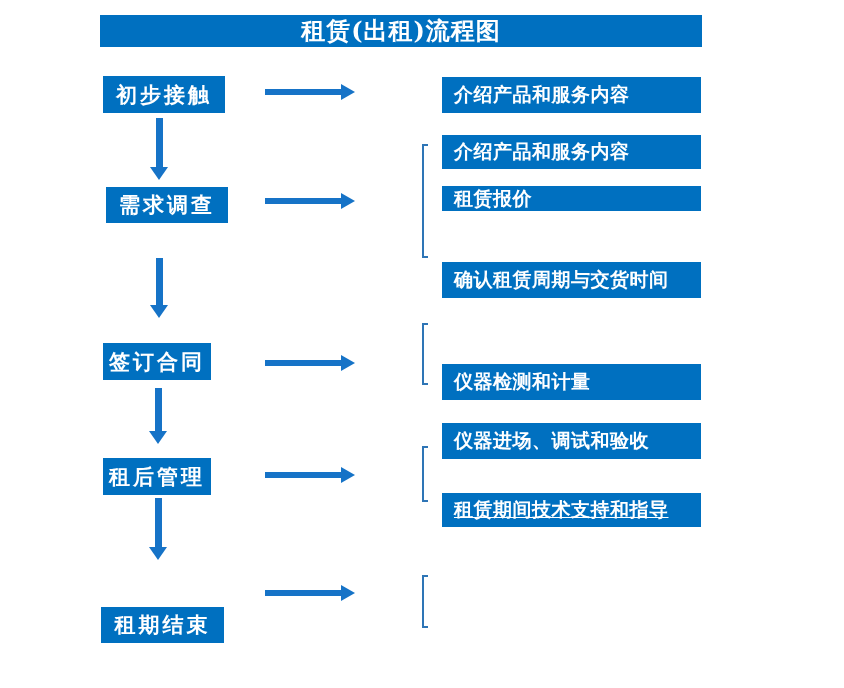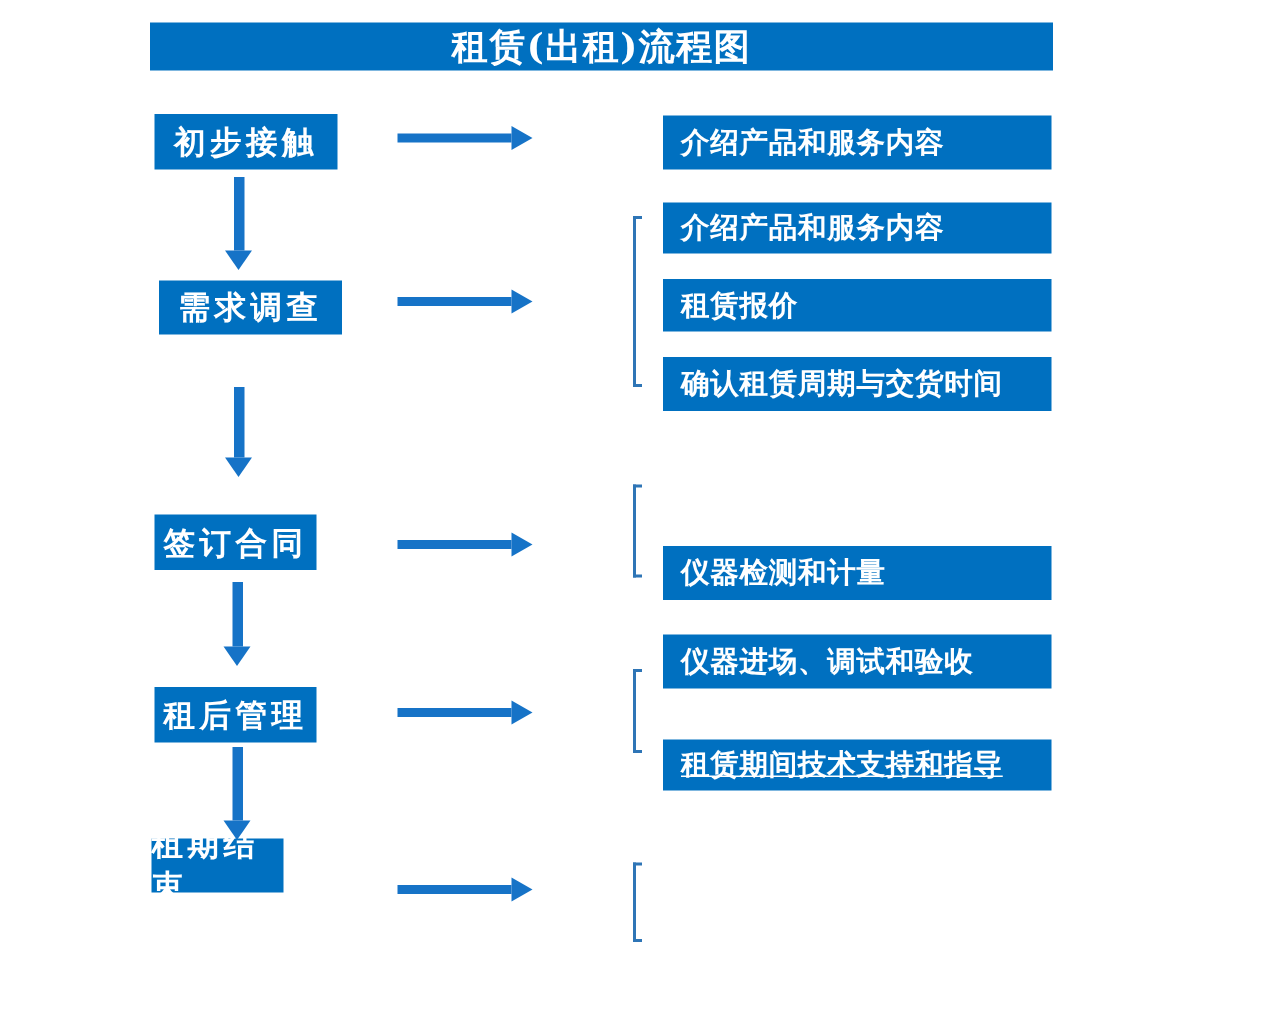--- a/index.html
+++ b/index.html
@@ -84,21 +84,21 @@
 <body>
 
 <div id="canvas">
 
   <div class="title-bar">租赁(出租)流程图</div>
 
   <div class="stage-box" style="left:103px; top:76px; width:122px; height:37px;">初步接触</div>
   <div class="stage-box" style="left:106px; top:187px; width:122px; height:36px;">需求调查</div>
   <div class="stage-box" style="left:103px; top:343px; width:108px; height:37px;">签订合同</div>
   <div class="stage-box" style="left:103px; top:458px; width:108px; height:37px;">租后管理</div>
-  <div class="stage-box" style="left:101px; top:559px; width:88px; height:36px;">租期结束</div>
+  <div class="stage-box" style="left:101px; top:607px; width:123px; height:36px;">租期结束</div>
 
   <div class="v-arrow" style="left:150px; top:118px; height:62px;">
     <div class="shaft"></div>
     <div class="head"></div>
   </div>
   <div class="v-arrow" style="left:150px; top:258px; height:60px;">
     <div class="shaft"></div>
     <div class="head"></div>
   </div>
   <div class="v-arrow" style="left:149px; top:388px; height:56px;">
@@ -131,19 +131,19 @@
     <div class="head"></div>
   </div>
 
   <div class="bracket" style="top:144px; height:114px;"></div>
   <div class="bracket" style="top:323px; height:62px;"></div>
   <div class="bracket" style="top:446px; height:56px;"></div>
   <div class="bracket" style="top:575px; height:53px;"></div>
 
   <div class="detail-box" style="top:77px; height:36px;">介绍产品和服务内容</div>
   <div class="detail-box" style="top:135px; height:34px;">介绍产品和服务内容</div>
-  <div class="detail-box" style="top:186px; height:35px;text-align:center;">租赁报价</div>
-  <div class="detail-box" style="top:238px; height:36px;">确认租赁周期与交货时间</div>
+  <div class="detail-box" style="top:186px; height:25px;text-align:center;">租赁报价</div>
+  <div class="detail-box" style="top:262px; height:36px;">确认租赁周期与交货时间</div>
   <div class="detail-box" style="top:364px; height:36px;text-align:right;">仪器检测和计量</div>
   <div class="detail-box" style="top:423px; height:36px;">仪器进场、调试和验收</div>
   <div class="detail-box" style="top:493px; height:34px;text-decoration:underline;">租赁期间技术支持和指导</div>
 
 </div>
 
 </body></html>

